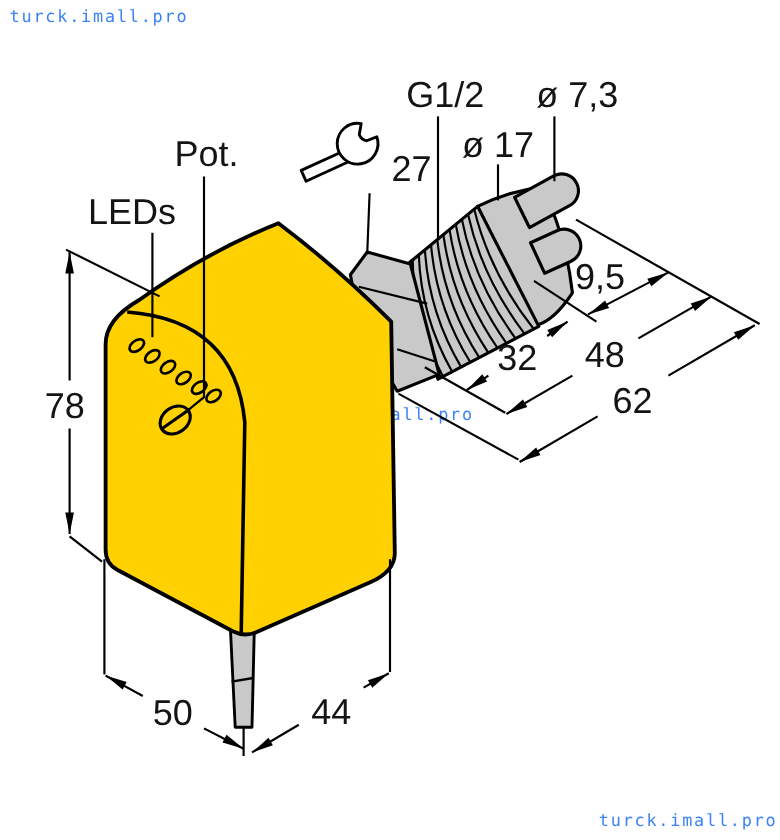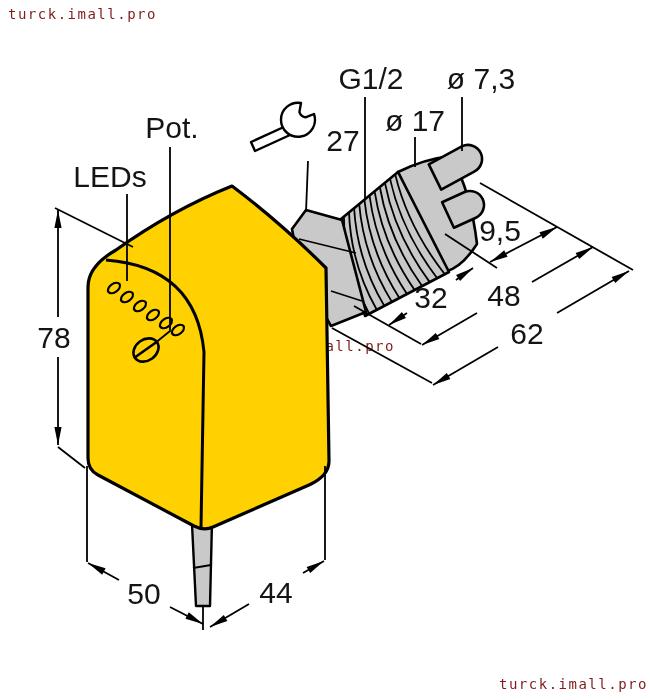--- a/index.html
+++ b/index.html
@@ -1,19 +1,19 @@
 <!DOCTYPE html>
 <html><head>
 <meta charset="utf-8">
 <style>
   html,body{margin:0;padding:0;background:#fff;}
   .stage{position:relative;width:650px;height:700px;background:#ffffff;overflow:hidden;
          font-family:"Liberation Sans",sans-serif;}
   .wm{position:absolute;font-family:"DejaVu Sans Mono","Liberation Mono",monospace;
-      font-size:14px;letter-spacing:1.5px;color:#7f1d1d;white-space:nowrap;}
+      font-size:14px;letter-spacing:1.5px;color:#3b82f6;white-space:nowrap;}
   .wm-tl{left:8px;top:6px;}
   .wm-c{left:246px;top:338px;}
   .wm-br{left:499px;top:676px;}
   svg{position:absolute;left:0;top:0;}
   .lbl{font-family:"Liberation Sans",sans-serif;font-size:30px;fill:#141414;}
   .mid{text-anchor:middle;}
   .thin line, .thin path{stroke:#000;stroke-width:1.8;fill:none;}
   .ah{fill:#000;stroke:none;}
   .outline{stroke:#000;stroke-linejoin:round;stroke-linecap:round;}
 </style>

